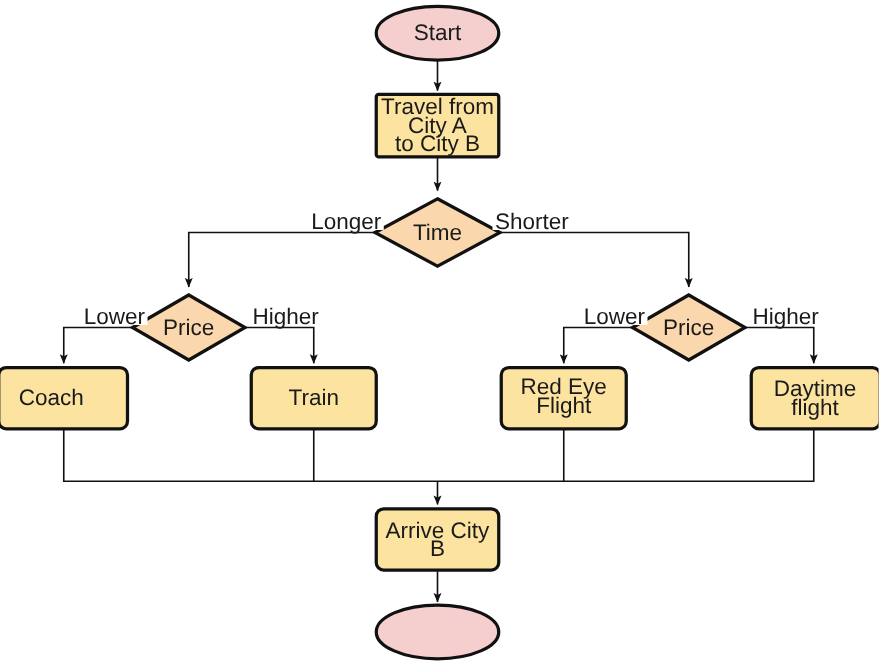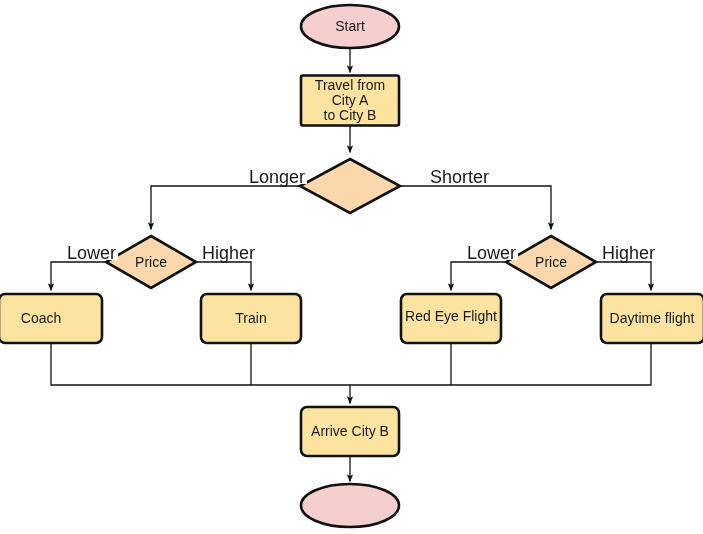--- a/index.html
+++ b/index.html
@@ -22,21 +22,21 @@
     width: 703px;
     height: 534px;
   }
   .node-label {
     position: absolute;
     display: flex;
     align-items: center;
     justify-content: center;
     text-align: center;
     color: #1a1a1a;
-    font-size: 14px;
+    font-size: 18px;
     line-height: 15px;
     pointer-events: none;
     white-space: pre-line;
   }
   .edge-label {
     position: absolute;
     color: #1a1a1a;
     font-size: 18px;
     line-height: 14px;
     white-space: nowrap;
@@ -107,39 +107,40 @@
 
       <ellipse cx="350" cy="505.5" rx="49" ry="21.5" fill="#F5CECE"></ellipse>
     </g>
   </svg>
 
   <div class="node-label" style="left:301px; top:5px; width:98px; height:43px;">Start</div>
 
   <div class="node-label" style="left:301px; top:75px; width:98px; height:51px;">Travel from City A
 to City B</div>
 
+  <div class="node-label" style="left:300px; top:159px; width:100px; height:54px;">Time</div>
 
   <div class="node-label" style="left:106px; top:236px; width:90px; height:52px;">Price</div>
 
   <div class="node-label" style="left:506px; top:236px; width:90px; height:52px;">Price</div>
 
   <div class="node-label" style="left:0px; top:294px; width:82px; height:49px;">Coach</div>
 
   <div class="node-label" style="left:201px; top:294px; width:100px; height:49px;">Train</div>
 
   <div class="node-label" style="left:401px; top:294px; width:100px; height:45px;">Red Eye Flight</div>
 
   <div class="node-label" style="left:301px; top:407px; width:98px; height:49px;">Arrive City B</div>
 
   <div class="node-label" style="left:601px; top:294px; width:102px; height:49px;">Daytime flight</div>
 
 
   <div class="edge-label" style="left:247px; top:170px;">Longer</div>
 
-  <div class="edge-label" style="left:428px; top:170px;">Shorter</div>
+  <div class="edge-label" style="left:394px; top:170px;">Shorter</div>
 
   <div class="edge-label" style="left:65px; top:246px;">Lower</div>
 
   <div class="edge-label" style="left:200px; top:246px;">Higher</div>
 
   <div class="edge-label" style="left:465px; top:246px;">Lower</div>
 
   <div class="edge-label" style="left:600px; top:246px;">Higher</div>
 
 </div>

